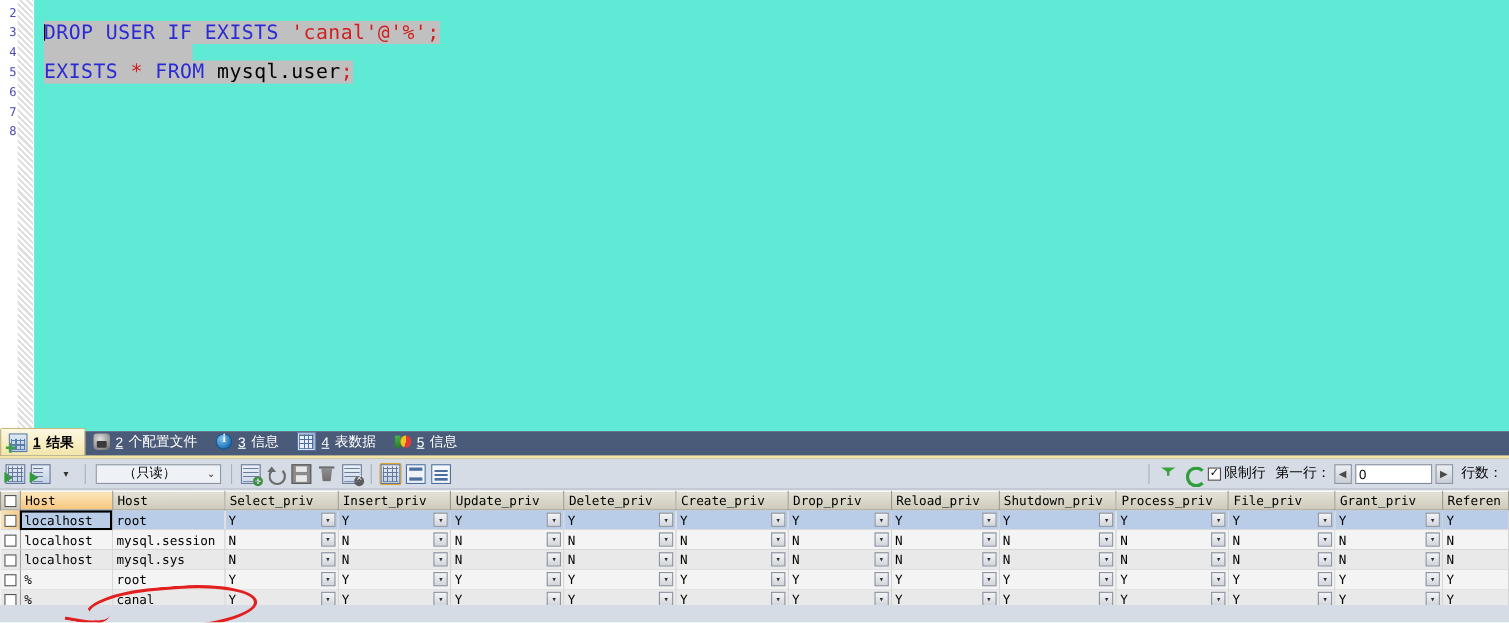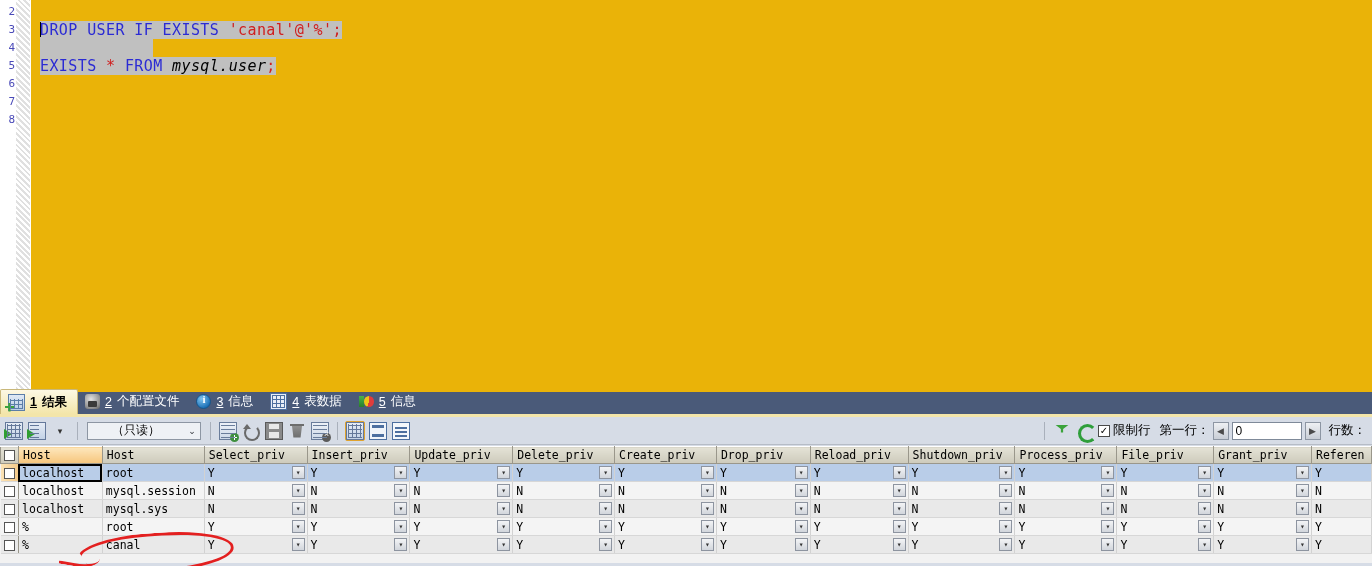--- a/index.html
+++ b/index.html
@@ -48,37 +48,37 @@
       repeating-linear-gradient(45deg,
         #ffffff 0px, #ffffff 2px,
         #e0e0e0 2px, #e0e0e0 4px);
     border-right: 1px solid #ffffff;
   }
   .code {
     flex: 1;
     position: relative;
     padding-top: 3px;
     font-family: "DejaVu Sans Mono", monospace;
-    font-size: 15px;
+    font-size: 18px;
     letter-spacing: 0.4px;
-    background: #eab308;
+    background: #5eead4;
   }
   .code .cl {
     height: 18px;
     line-height: 18px;
     white-space: pre;
     padding-left: 9px;
   }
   .code .cl .sel {
     background: #c0c0c0;
   }
   .kw   { color: #2b2bd4; }
   .str  { color: #d02020; }
   .op   { color: #d02020; }
-  .plain{ color: #000000; font-style: italic; }
+  .plain{ color: #000000; }
   .caret {
     position: absolute;
     left: 9px;
     top: 22px;
     width: 1px;
     height: 15px;
     background: #000000;
   }
 
   
@@ -298,21 +298,21 @@
      background:#3ba33b; clip-path: polygon(0 0,100% 0,58% 55%,58% 100%,42% 100%,42% 55%);}
   .mi-refresh{ }
   .mi-refresh::before{ content:""; position:absolute; left:1px; top:1px; width:13px;height:13px;
      border:3px solid #2e9e3a; border-radius:50%; border-right-color:transparent;}
 
   
   .grid-wrap {
     position: absolute;
     left: 0; top: 54px;
     width: 1372px;
-    height: 117px;
+    height: 104px;
     overflow: hidden;
     background: #f2f2f2;
   }
   table.grid {
     border-collapse: collapse;
     font-family: "DejaVu Sans Mono", monospace;
     font-size: 11.5px;
     table-layout: fixed;
   }
   table.grid th {

